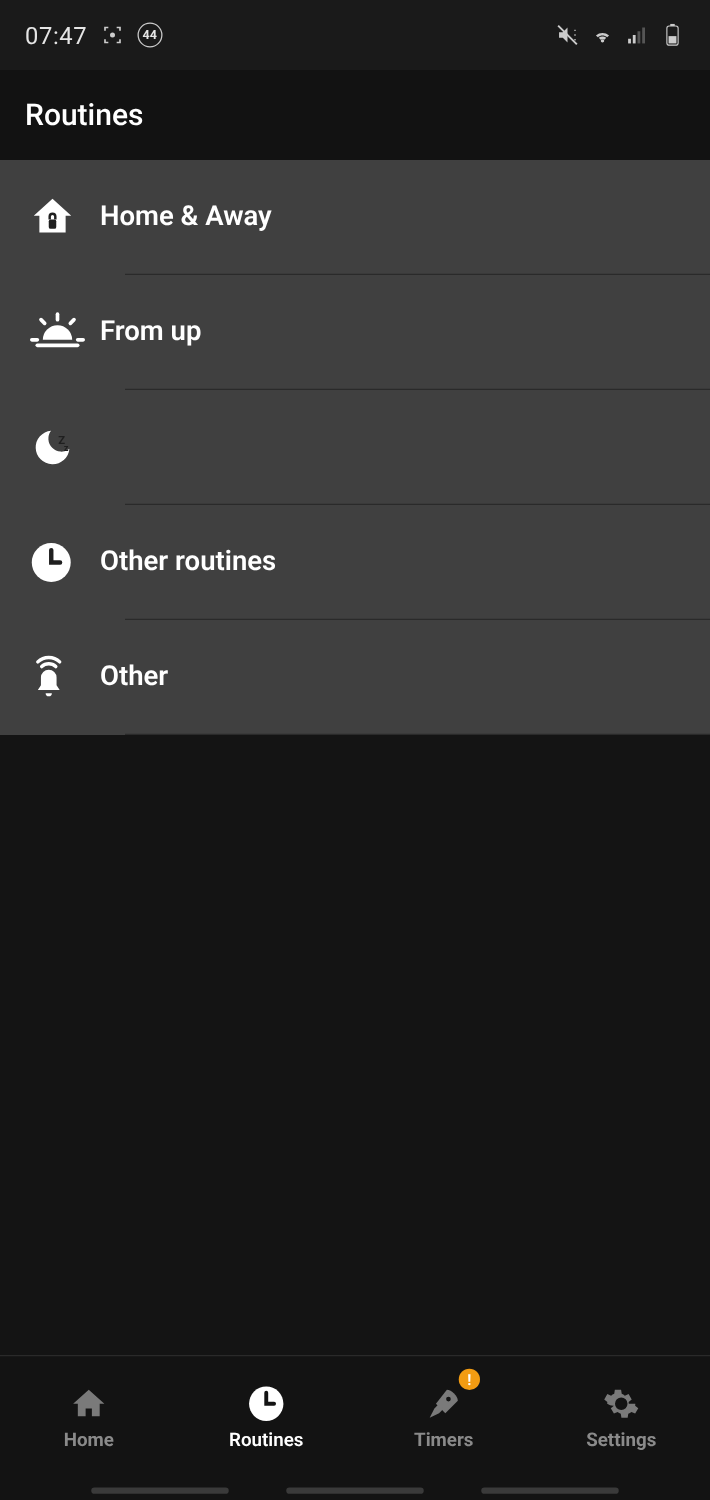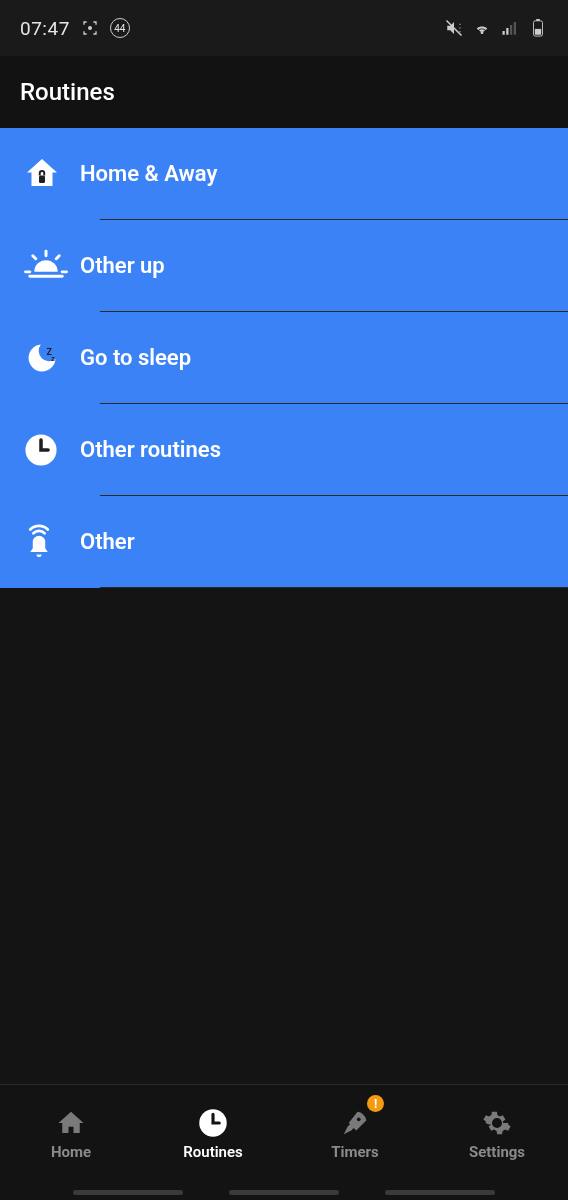--- a/index.html
+++ b/index.html
@@ -33,37 +33,38 @@
   .status-icon-box {
     display: inline-flex;
     align-items: center;
     justify-content: center;
     width: 20px; height: 20px;
   }
   .status-icon-box.circle {
     border: 1.5px solid #ccc;
     border-radius: 50%;
     font-size: 10px;
+    font-weight: bold;
   }
   .time { font-weight: 400; letter-spacing: 0.5px; font-size: 19px; }
 
   
   .header {
     padding: 22px 20px 22px 20px;
     background: #121212;
   }
   .header-title {
     font-size: 24px;
     font-weight: 500;
     color: #fff;
   }
 
   
   .list {
-    background: #3b82f6;
+    background: #404040;
   }
   .list-item {
     display: flex;
     align-items: center;
     height: 91px;
     padding: 0 24px;
     cursor: pointer;
   }
   .list-item .icon-wrap {
     width: 56px;
@@ -213,33 +214,32 @@
         <svg width="44" height="36" viewBox="0 0 30 20" fill="#fff">
           <path d="M7 14a8 8 0 0116 0H7z"></path>
           <line x1="4" y1="17" x2="26" y2="17" stroke="#fff" stroke-width="2" stroke-linecap="round"></line>
           <line x1="1" y1="14" x2="4" y2="14" stroke="#fff" stroke-width="2" stroke-linecap="round"></line>
           <line x1="26" y1="14" x2="29" y2="14" stroke="#fff" stroke-width="2" stroke-linecap="round"></line>
           <line x1="15" y1="0" x2="15" y2="3" stroke="#fff" stroke-width="2" stroke-linecap="round"></line>
           <line x1="6" y1="3" x2="8" y2="5" stroke="#fff" stroke-width="2" stroke-linecap="round"></line>
           <line x1="24" y1="3" x2="22" y2="5" stroke="#fff" stroke-width="2" stroke-linecap="round"></line>
         </svg>
       </div>
-      <div class="label">Other up</div>
+      <div class="label">From up</div>
     </div>
     <div class="divider"></div>
 
     <div class="list-item">
       <div class="icon-wrap">
         <svg width="36" height="36" viewBox="0 0 24 24" fill="#fff">
           <path d="M21 12.8A9 9 0 1111.2 3a7 7 0 009.8 9.8z"></path>
           <text x="15" y="10" font-size="6" font-weight="700" fill="#1f1f1f">Z</text>
           <text x="18" y="14" font-size="5" font-weight="700" fill="#1f1f1f">z</text>
         </svg>
       </div>
-      <div class="label">Go to sleep</div>
     </div>
     <div class="divider"></div>
 
     <div class="list-item">
       <div class="icon-wrap">
         <svg width="34" height="34" viewBox="0 0 24 24" fill="#fff">
           <circle cx="12" cy="12" r="11"></circle>
           <path d="M12 5v7h5" stroke="#1f1f1f" stroke-width="2.5" fill="none" stroke-linecap="round"></path>
         </svg>
       </div>

